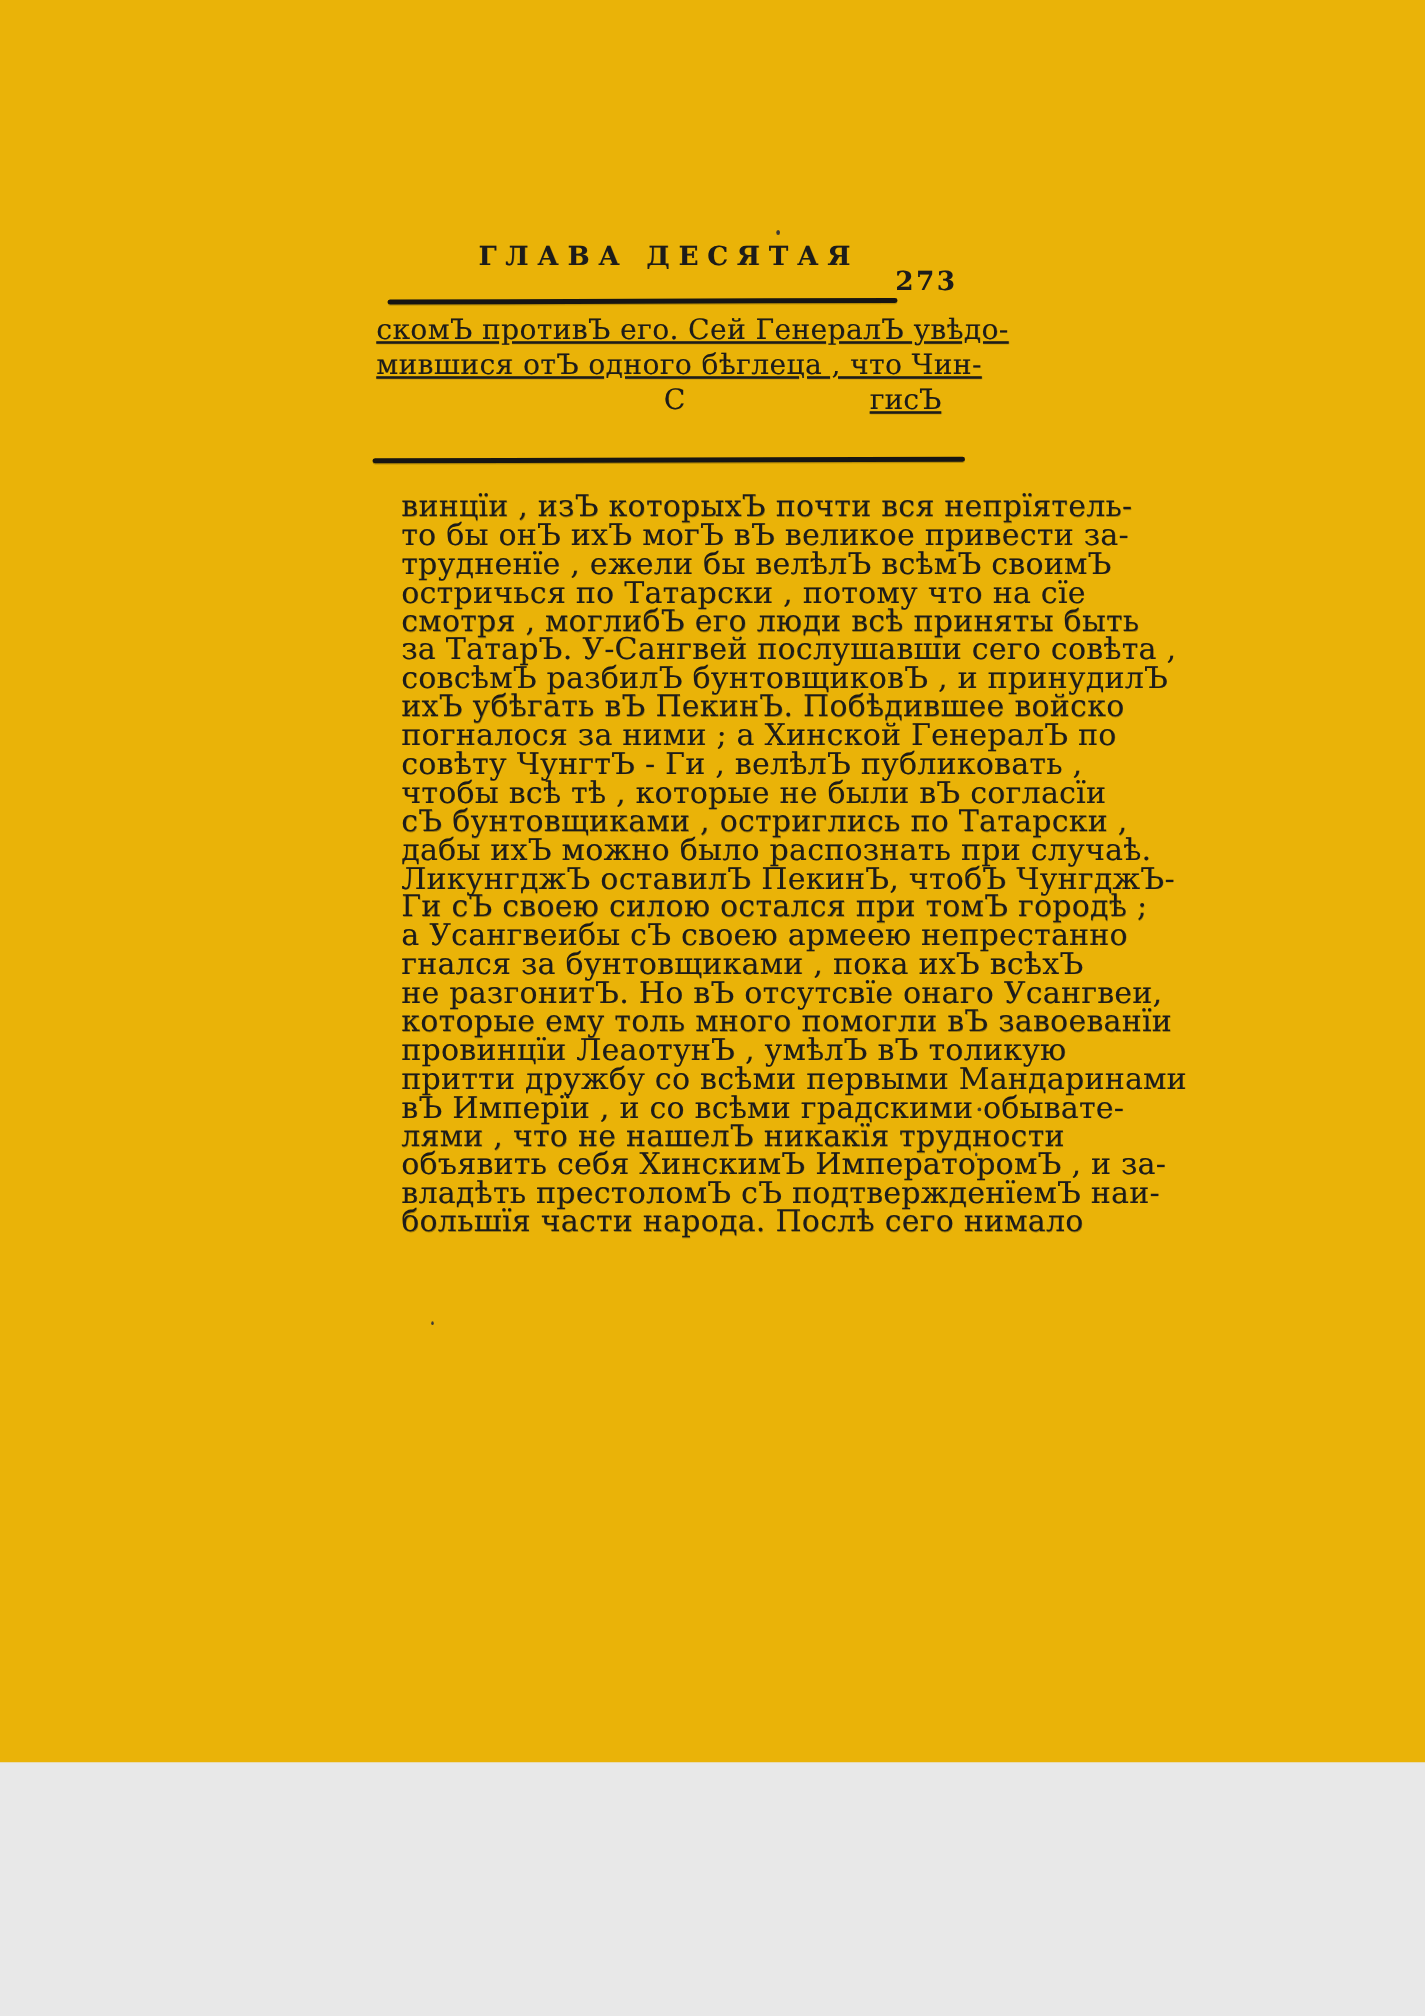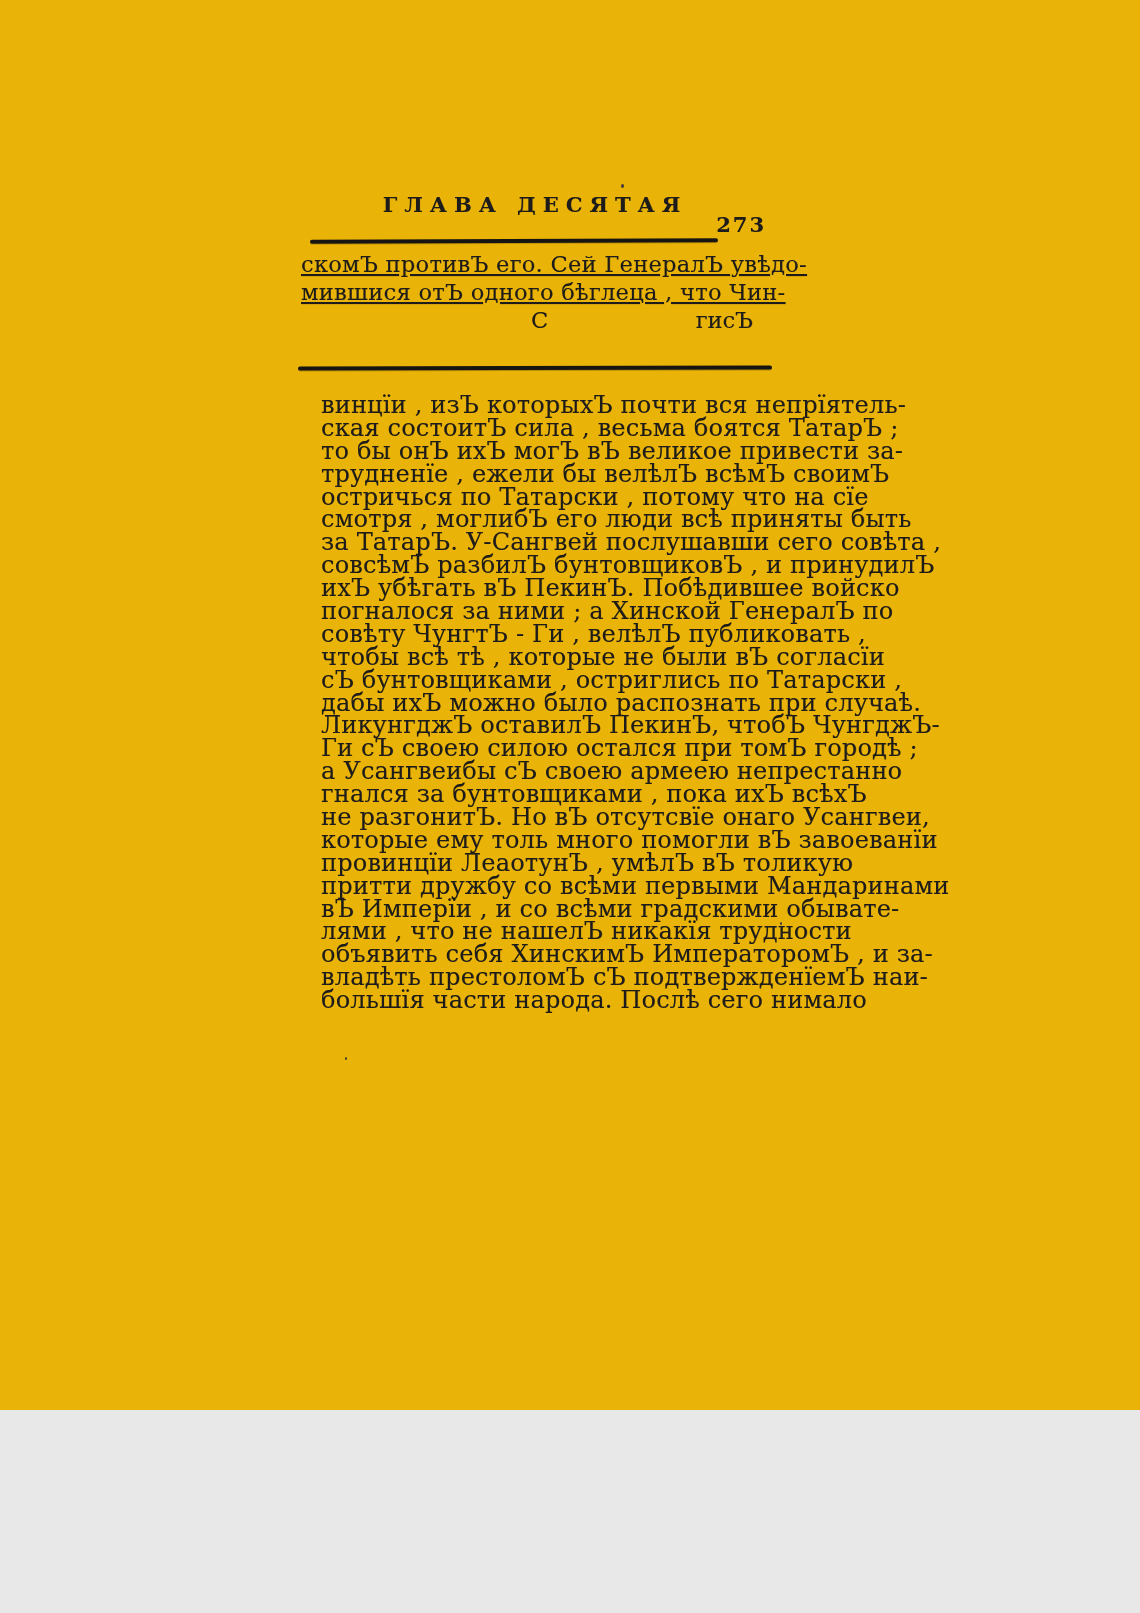--- a/index.html
+++ b/index.html
@@ -21,21 +21,21 @@
   .rule-1 { left:310px; top:239px; width:408px; height:4px; transform:rotate(-0.18deg); box-shadow:0 1px 0 rgba(0,0,0,0.18); }
   .rule-2 { left:298px; top:366px; width:474px; height:4px; transform:rotate(-0.15deg); box-shadow:0 1px 0 rgba(0,0,0,0.22); }
 
   .catchword-block { position:absolute; left:301px; top:251px; width:456px; }
   .cw-line {
     font-size:22.5px; line-height:27.5px; height:27.5px;
     white-space:nowrap; text-align:justify; text-align-last:justify; letter-spacing:0.3px;text-decoration:underline;
   }
   .cw-line-last { position:relative; height:27.5px; font-size:22.5px; line-height:27.5px; }
   .signature { position:absolute; left:230px; top:1px; }
-  .catchword { position:absolute; right:4px; top:1px; }
+  .catchword { position:absolute; right:4px; top:1px;text-decoration:underline; }
 
   .body-block { position:absolute; left:321px; top:394px; width:444px; }
   .body-line {
     font-size:24px; line-height:22.9px; height:22.9px;
     white-space:nowrap; text-align:justify; text-align-last:justify; letter-spacing:0.2px;
   }
 
   .speck { position:absolute; background:#403c36; border-radius:50%; }
   .speck-a { left:621px; top:184px; width:3px; height:4px; }
   .speck-b { left:345px; top:1057px; width:2px; height:3px; }
@@ -60,21 +60,20 @@
     <div class="cw-line-last">
       <span class="signature">С</span>
       <span class="catchword">гисЪ</span>
     </div>
   </section>
 
   <div class="rule rule-2"></div>
 
   <section class="body-block ink">
     <div class="body-line">винцїи , изЪ которыхЪ почти вся непрїятель-</div>
-    <div class="body-line">ская состоитЪ сила , весьма боятся ТатарЪ ;</div>
     <div class="body-line">то бы онЪ ихЪ могЪ вЪ великое привести за-</div>
     <div class="body-line">трудненїе , ежели бы велѣлЪ всѣмЪ своимЪ</div>
     <div class="body-line">остричься по Татарски , потому что на сїе</div>
     <div class="body-line">смотря , моглибЪ его люди всѣ приняты быть</div>
     <div class="body-line">за ТатарЪ. У-Сангвей послушавши сего совѣта ,</div>
     <div class="body-line">совсѣмЪ разбилЪ бунтовщиковЪ , и принудилЪ</div>
     <div class="body-line">ихЪ убѣгать вЪ ПекинЪ. Побѣдившее войско</div>
     <div class="body-line">погналося за ними ; а Хинской ГенералЪ по</div>
     <div class="body-line">совѣту ЧунгтЪ - Ги , велѣлЪ публиковать ,</div>
     <div class="body-line">чтобы всѣ тѣ , которые не были вЪ согласїи</div>

